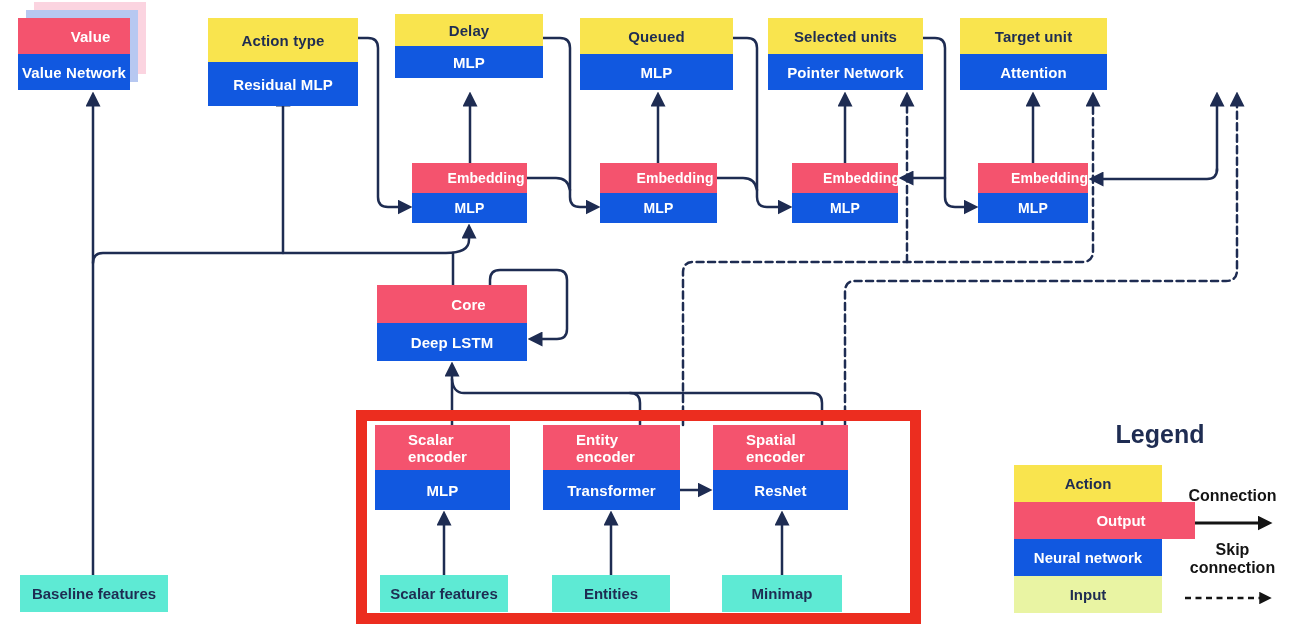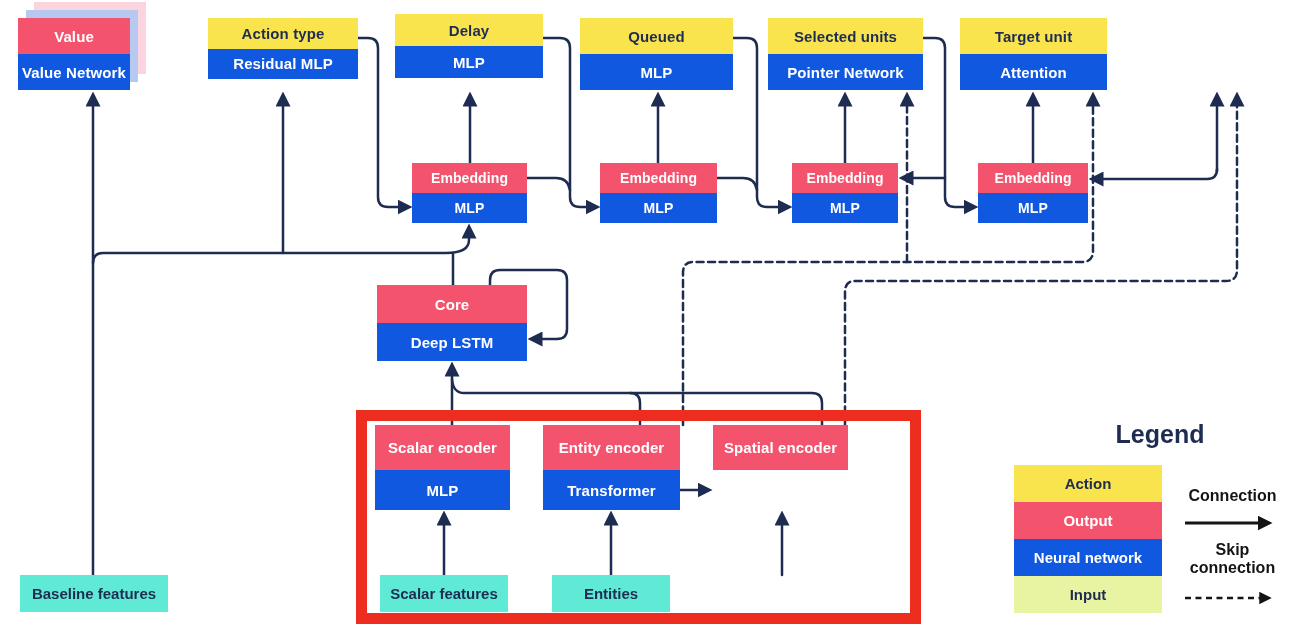--- a/index.html
+++ b/index.html
@@ -4,21 +4,21 @@
 <style>
   html,body{margin:0;padding:0;background:#ffffff;}
   #stage{position:relative;width:1307px;height:624px;background:#ffffff;overflow:hidden;
          font-family:"Liberation Sans",sans-serif;}
   svg.wires{position:absolute;left:0;top:0;z-index:1;}
   .node{position:absolute;z-index:2;display:flex;flex-direction:column;}
   .half{flex:1;display:flex;align-items:center;justify-content:center;
         font-size:15px;font-weight:700;letter-spacing:.1px;}
   .emb .half{font-size:14px;}
   .yellow{background:#f9e44e;color:#1e2c52;}
-  .pink{background:#f4536e;color:#ffffff;}
+  .pink{background:#f4536e;color:#ffffff;padding-left:33px;}
   .blue{background:#1158e0;color:#ffffff;}
   .green{background:#e9f4a3;color:#1e2c52;}
   .stack{position:absolute;z-index:2;}
   .s1{background:#b7c8f1;}
   .s2{background:#fbd4e0;}
   .inputbox{position:absolute;z-index:2;background:#5eead4;color:#1e2c52;
             display:flex;align-items:center;justify-content:center;
             font-size:15px;font-weight:700;}
   #highlight{position:absolute;left:356px;top:410px;width:565px;height:214px;
              border:11px solid #ec2d1f;box-sizing:border-box;z-index:5;}
@@ -83,21 +83,21 @@
     <path d="M 1185 598 L 1268 598" stroke="#141414" stroke-width="2.5" stroke-dasharray="6 4.5" fill="none" marker-end="url(#ahb)"></path>
   </svg>
 
   <div class="stack s2" style="left:34px;top:2px;width:112px;height:72px"></div>
   <div class="stack s1" style="left:26px;top:10px;width:112px;height:72px"></div>
   <div class="node" style="left:18px;top:18px;width:112px;height:72px">
     <div class="half pink">Value</div>
     <div class="half blue">Value Network</div>
   </div>
 
-  <div class="node" style="left:208px;top:18px;width:150px;height:61px">
+  <div class="node" style="left:208px;top:18px;width:150px;height:88px">
     <div class="half yellow">Action type</div>
     <div class="half blue">Residual MLP</div>
   </div>
   <div class="node" style="left:395px;top:14px;width:148px;height:64px">
     <div class="half yellow">Delay</div>
     <div class="half blue">MLP</div>
   </div>
   <div class="node" style="left:580px;top:18px;width:153px;height:72px">
     <div class="half yellow">Queued</div>
     <div class="half blue">MLP</div>
@@ -136,25 +136,27 @@
   <div class="node" style="left:375px;top:425px;width:135px;height:85px">
     <div class="half pink" style="flex:0 0 45px">Scalar encoder</div>
     <div class="half blue">MLP</div>
   </div>
   <div class="node" style="left:543px;top:425px;width:137px;height:85px">
     <div class="half pink" style="flex:0 0 45px">Entity encoder</div>
     <div class="half blue">Transformer</div>
   </div>
   <div class="node" style="left:713px;top:425px;width:135px;height:85px">
     <div class="half pink" style="flex:0 0 45px">Spatial encoder</div>
+    <div class="half blue">ResNet</div>
   </div>
 
   <div class="inputbox" style="left:20px;top:575px;width:148px;height:37px">Baseline features</div>
   <div class="inputbox" style="left:380px;top:575px;width:128px;height:37px">Scalar features</div>
   <div class="inputbox" style="left:552px;top:575px;width:118px;height:37px">Entities</div>
+  <div class="inputbox" style="left:722px;top:575px;width:120px;height:37px">Minimap</div>
 
   <div id="highlight"></div>
 
   <div class="legend-title">Legend</div>
   <div class="legend-sw yellow" style="top:465px">Action</div>
   <div class="legend-sw pink" style="top:502px">Output</div>
   <div class="legend-sw blue" style="top:539px">Neural network</div>
   <div class="legend-sw green" style="top:576px">Input</div>
   <div class="legend-lab" style="top:487px">Connection</div>
   <div class="legend-lab" style="top:541px">Skip connection</div>

